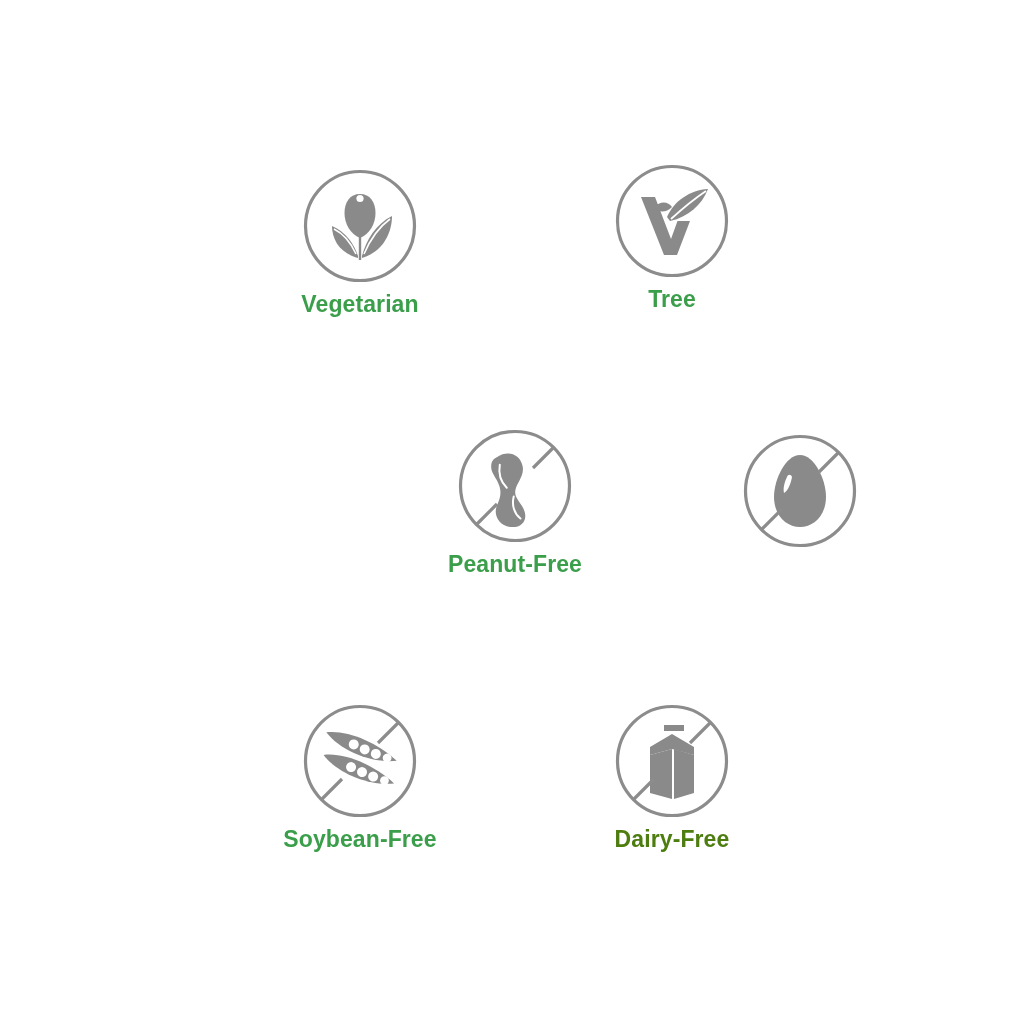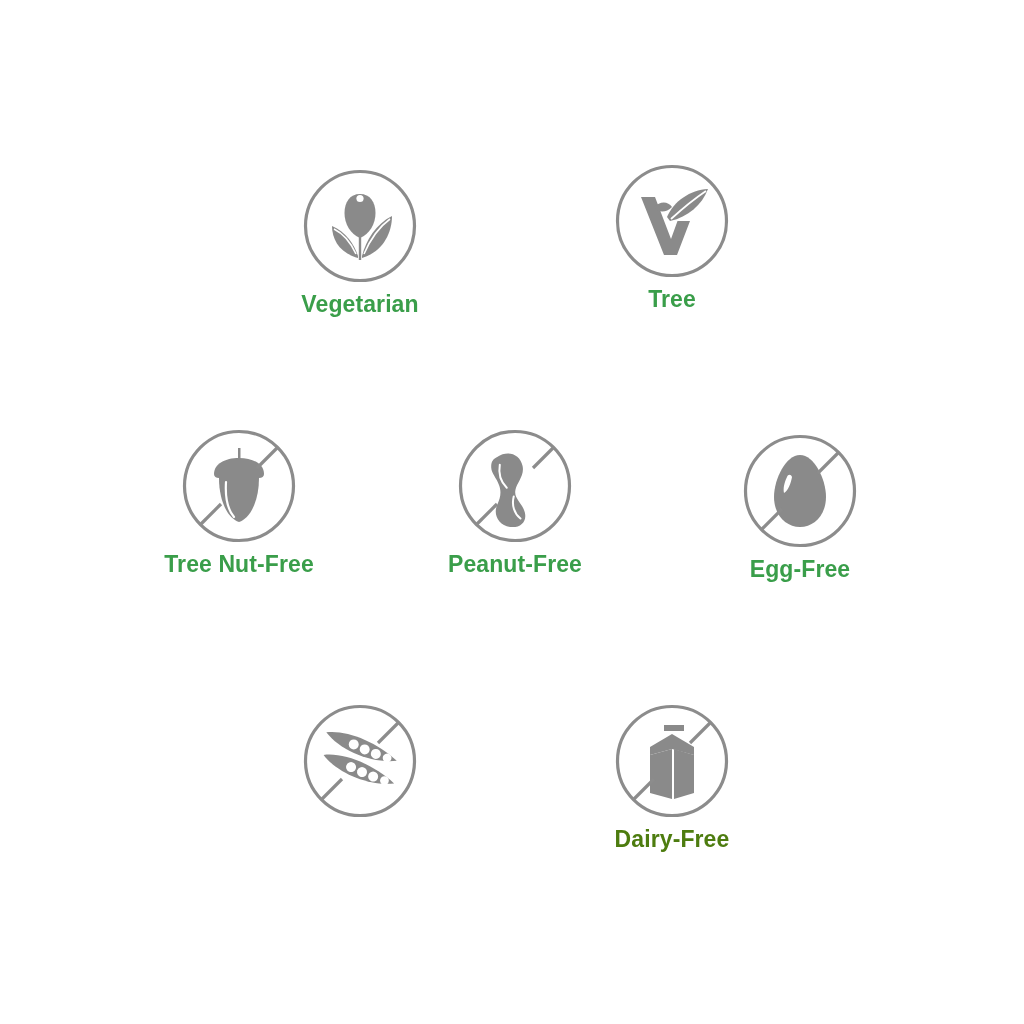--- a/index.html
+++ b/index.html
@@ -77,61 +77,51 @@
     <span class="badge-icon-wrap">
       <svg viewBox="0 0 116 116">
         <use class="u-glyph" href="#sym-v-leaf-icon"></use>
         <use class="u-ring" href="#sym-ring"></use>
 
       </svg>
     </span>
     <span class="badge-label" style="color: rgb(58, 158, 74);">Tree</span>
   </div>
 
-  <div class="badge" style="left: 239px; top: 428px;">
-    <span class="badge-icon-wrap">
-      <svg viewBox="0 0 116 116">
-        <use class="u-glyph" href="#sym-acorn-icon"></use>
-        <use class="u-ring" href="#sym-ring"></use>
-        <use class="u-slash" href="#sym-slash"></use>
-      </svg>
-    </span>
-    <span class="badge-label" style="color: rgb(58, 158, 74);">Tree Nut-Free</span>
-  </div>
 
   <div class="badge" style="left: 515px; top: 428px;">
     <span class="badge-icon-wrap">
       <svg viewBox="0 0 116 116">
         <use class="u-glyph" href="#sym-peanut-icon"></use>
         <use class="u-ring" href="#sym-ring"></use>
         <use class="u-slash" href="#sym-slash"></use>
       </svg>
     </span>
     <span class="badge-label" style="color: rgb(58, 158, 74); text-align: center;">Peanut-Free</span>
   </div>
 
   <div class="badge" style="left: 800px; top: 433px;">
     <span class="badge-icon-wrap">
       <svg viewBox="0 0 116 116">
         <use class="u-glyph" href="#sym-egg-icon"></use>
         <use class="u-ring" href="#sym-ring"></use>
         <use class="u-slash" href="#sym-slash"></use>
       </svg>
     </span>
-    <span class="badge-label" style="color: rgb(58, 158, 74);">Egg-Free</span>
   </div>
 
   <div class="badge" style="left: 360px; top: 703px;">
     <span class="badge-icon-wrap">
       <svg viewBox="0 0 116 116">
         <use class="u-glyph" href="#sym-soybean-pods-icon"></use>
         <use class="u-ring" href="#sym-ring"></use>
         <use class="u-slash" href="#sym-slash"></use>
       </svg>
     </span>
+    <span class="badge-label" style="color: rgb(58, 158, 74);">Soybean-Free</span>
   </div>
 
   <div class="badge" style="left: 672px; top: 703px;">
     <span class="badge-icon-wrap">
       <svg viewBox="0 0 116 116">
         <use class="u-glyph" href="#sym-milk-carton-icon"></use>
         <use class="u-ring" href="#sym-ring"></use>
         <use class="u-slash" href="#sym-slash"></use>
       </svg>
     </span>

